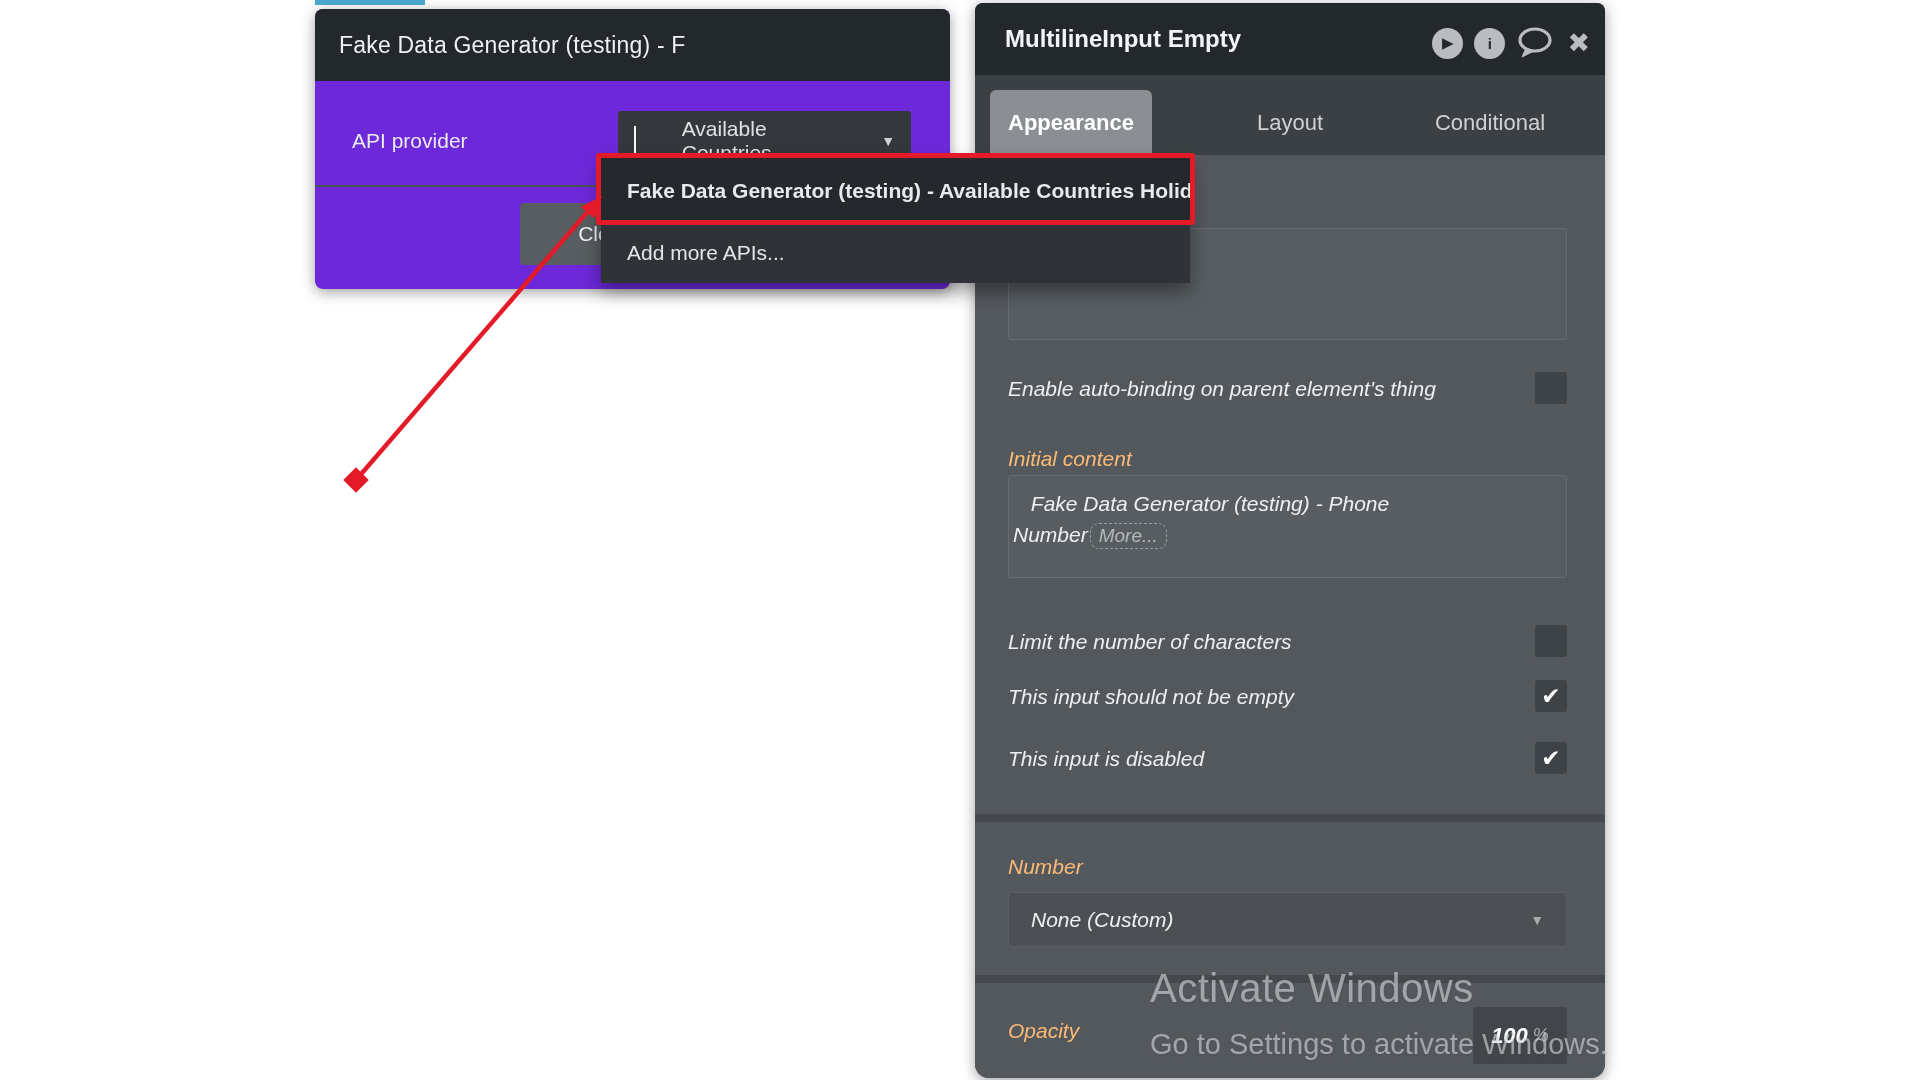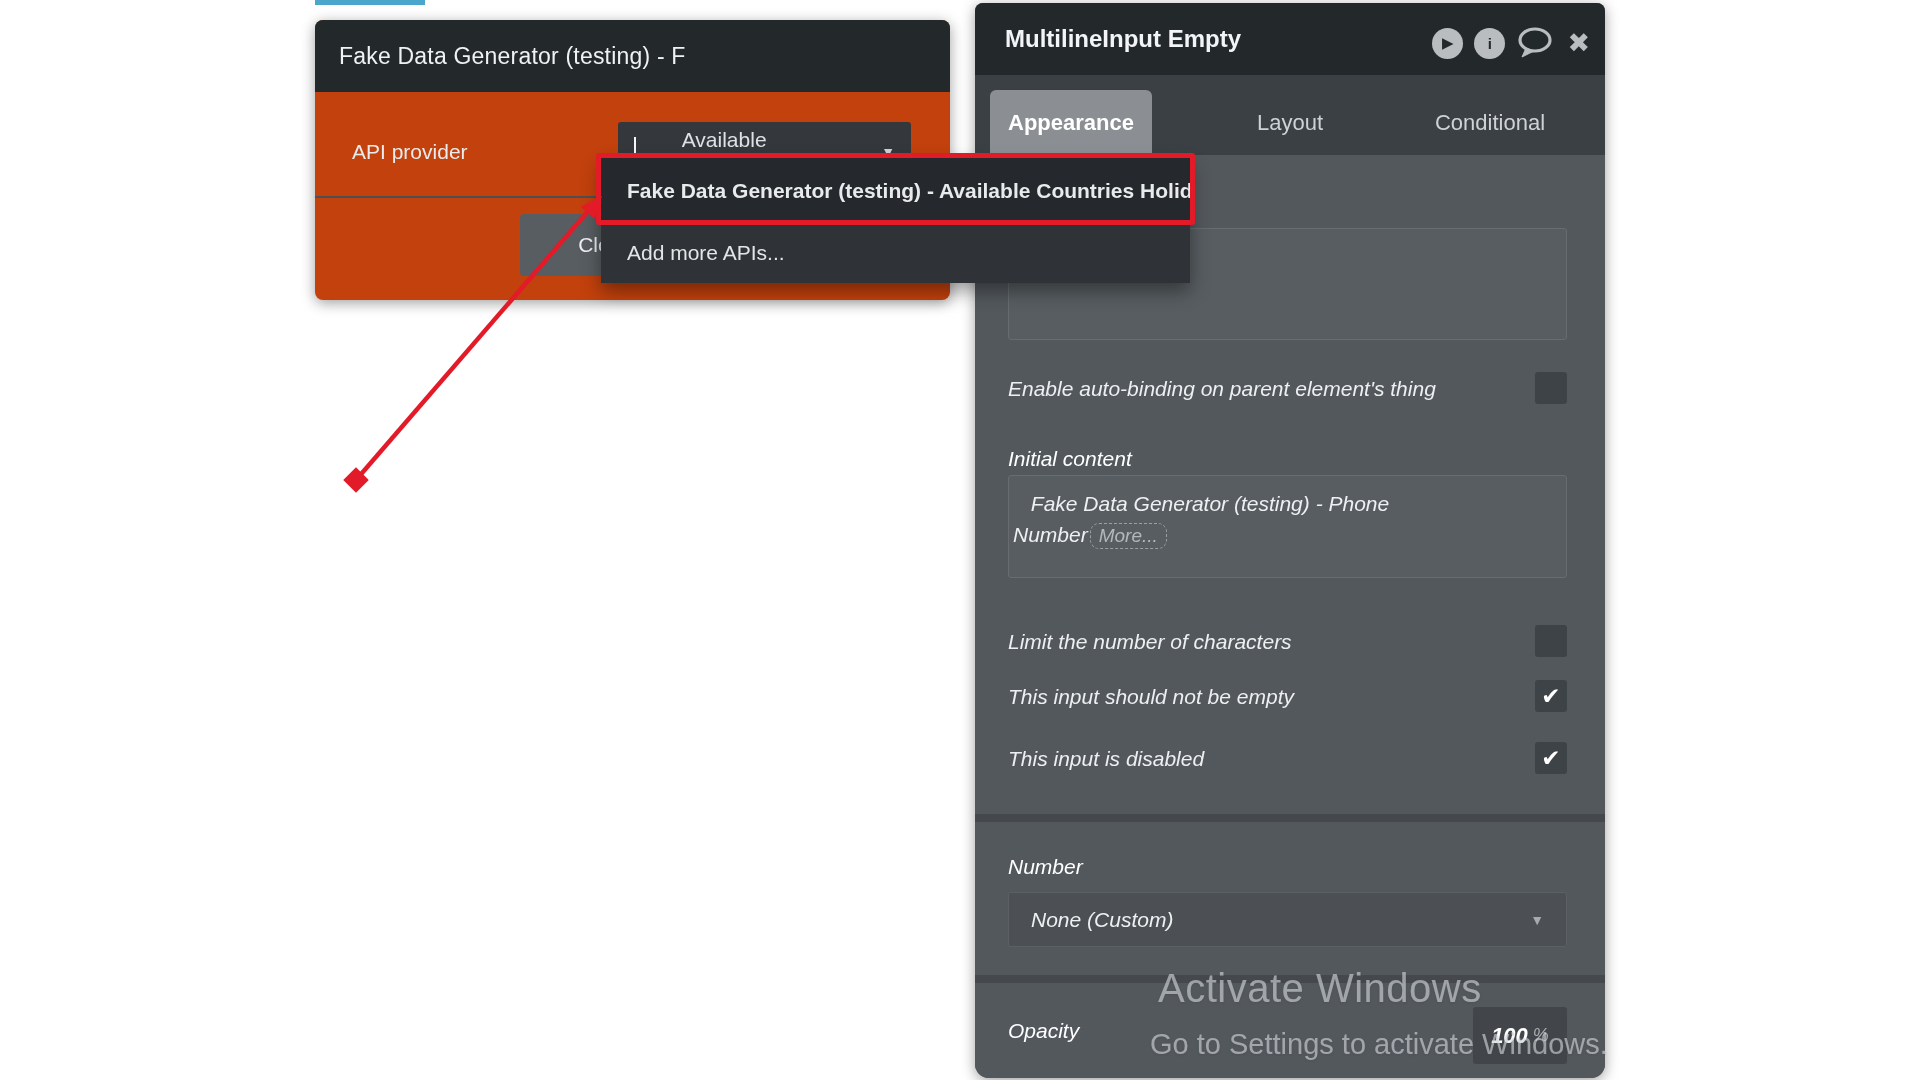--- a/index.html
+++ b/index.html
@@ -6,22 +6,22 @@
   body{
     width:1920px;height:1080px;position:relative;overflow:hidden;
     background:#ffffff;
     font-family:"Liberation Sans","DejaVu Sans",sans-serif;
     -webkit-font-smoothing:antialiased;
   }
   .abs{position:absolute;}
 
   
   .lp{
-    left:315px;top:20px;width:635px;height:280px;
-    background:#c2410c;border-radius:8px;
+    left:315px;top:9px;width:635px;height:280px;
+    background:#6d28d9;border-radius:8px;
     box-shadow:0 3px 14px rgba(0,0,0,.38);
     z-index:10;
   }
   .lp-header{
     position:absolute;left:0;top:0;right:0;height:72px;
     background:#23282b;border-radius:8px 8px 0 0;
     display:flex;align-items:center;padding-left:24px;box-sizing:border-box;
     color:#eff1f2;font-size:23px;font-weight:500;letter-spacing:.2px;
     white-space:nowrap;overflow:hidden;
   }
@@ -134,21 +134,21 @@
     position:absolute;right:0;top:0;width:32px;height:32px;
     background:#3e4347;border-radius:3px;
     display:flex;align-items:center;justify-content:center;
     color:#ffffff;font-size:23px;font-weight:bold;
   }
   .row-autobind{top:217px;}
   .row-limit{top:470px;}
   .row-notempty{top:525px;}
   .row-disabled{top:587px;}
   .field-label{
-    position:absolute;left:33px;color:#ffffff;font-size:21px;text-align:center;
+    position:absolute;left:33px;color:#fdba74;font-size:21px;text-align:center;
   }
   .label-initial{top:292px;}
   .initial-box{
     top:320px;height:103px;padding:12px 4px;
     color:#eef0f1;font-size:21px;line-height:31px;
   }
   .initial-line1{padding-left:12px;white-space:pre;}
   .more-chip{
     display:inline-block;border:1px dashed #9aa0a3;border-radius:9px;
     padding:0 8px;color:#b3b8bb;font-size:19px;line-height:24px;margin-left:2px;
@@ -172,21 +172,21 @@
   }
   .opacity-val{color:#ffffff;font-size:22px;font-weight:bold;}
   .opacity-unit{color:#a9aeb1;font-size:18px;}
 
   
   .arrow-svg{left:0;top:0;width:1920px;height:1080px;z-index:40;pointer-events:none;}
 
   
   .wm{z-index:50;pointer-events:none;color:rgba(231,234,236,.55);
       text-shadow:0 1px 2px rgba(70,75,80,.35);white-space:nowrap;}
-  .wm1{left:1150px;top:966px;font-size:40px;font-weight:300;letter-spacing:.5px;margin-left:8px;}
+  .wm1{left:1150px;top:966px;font-size:40px;font-weight:300;letter-spacing:.5px;}
   .wm2{left:1150px;top:1028px;font-size:29px;font-weight:300;}
 </style>
 </head>
 <body>
 
 <div class="abs top-blue"></div>
 
 <div class="abs lp">
   <div class="lp-header">Fake Data Generator (testing) - F</div>
   <div class="lp-row-label">API provider</div>

